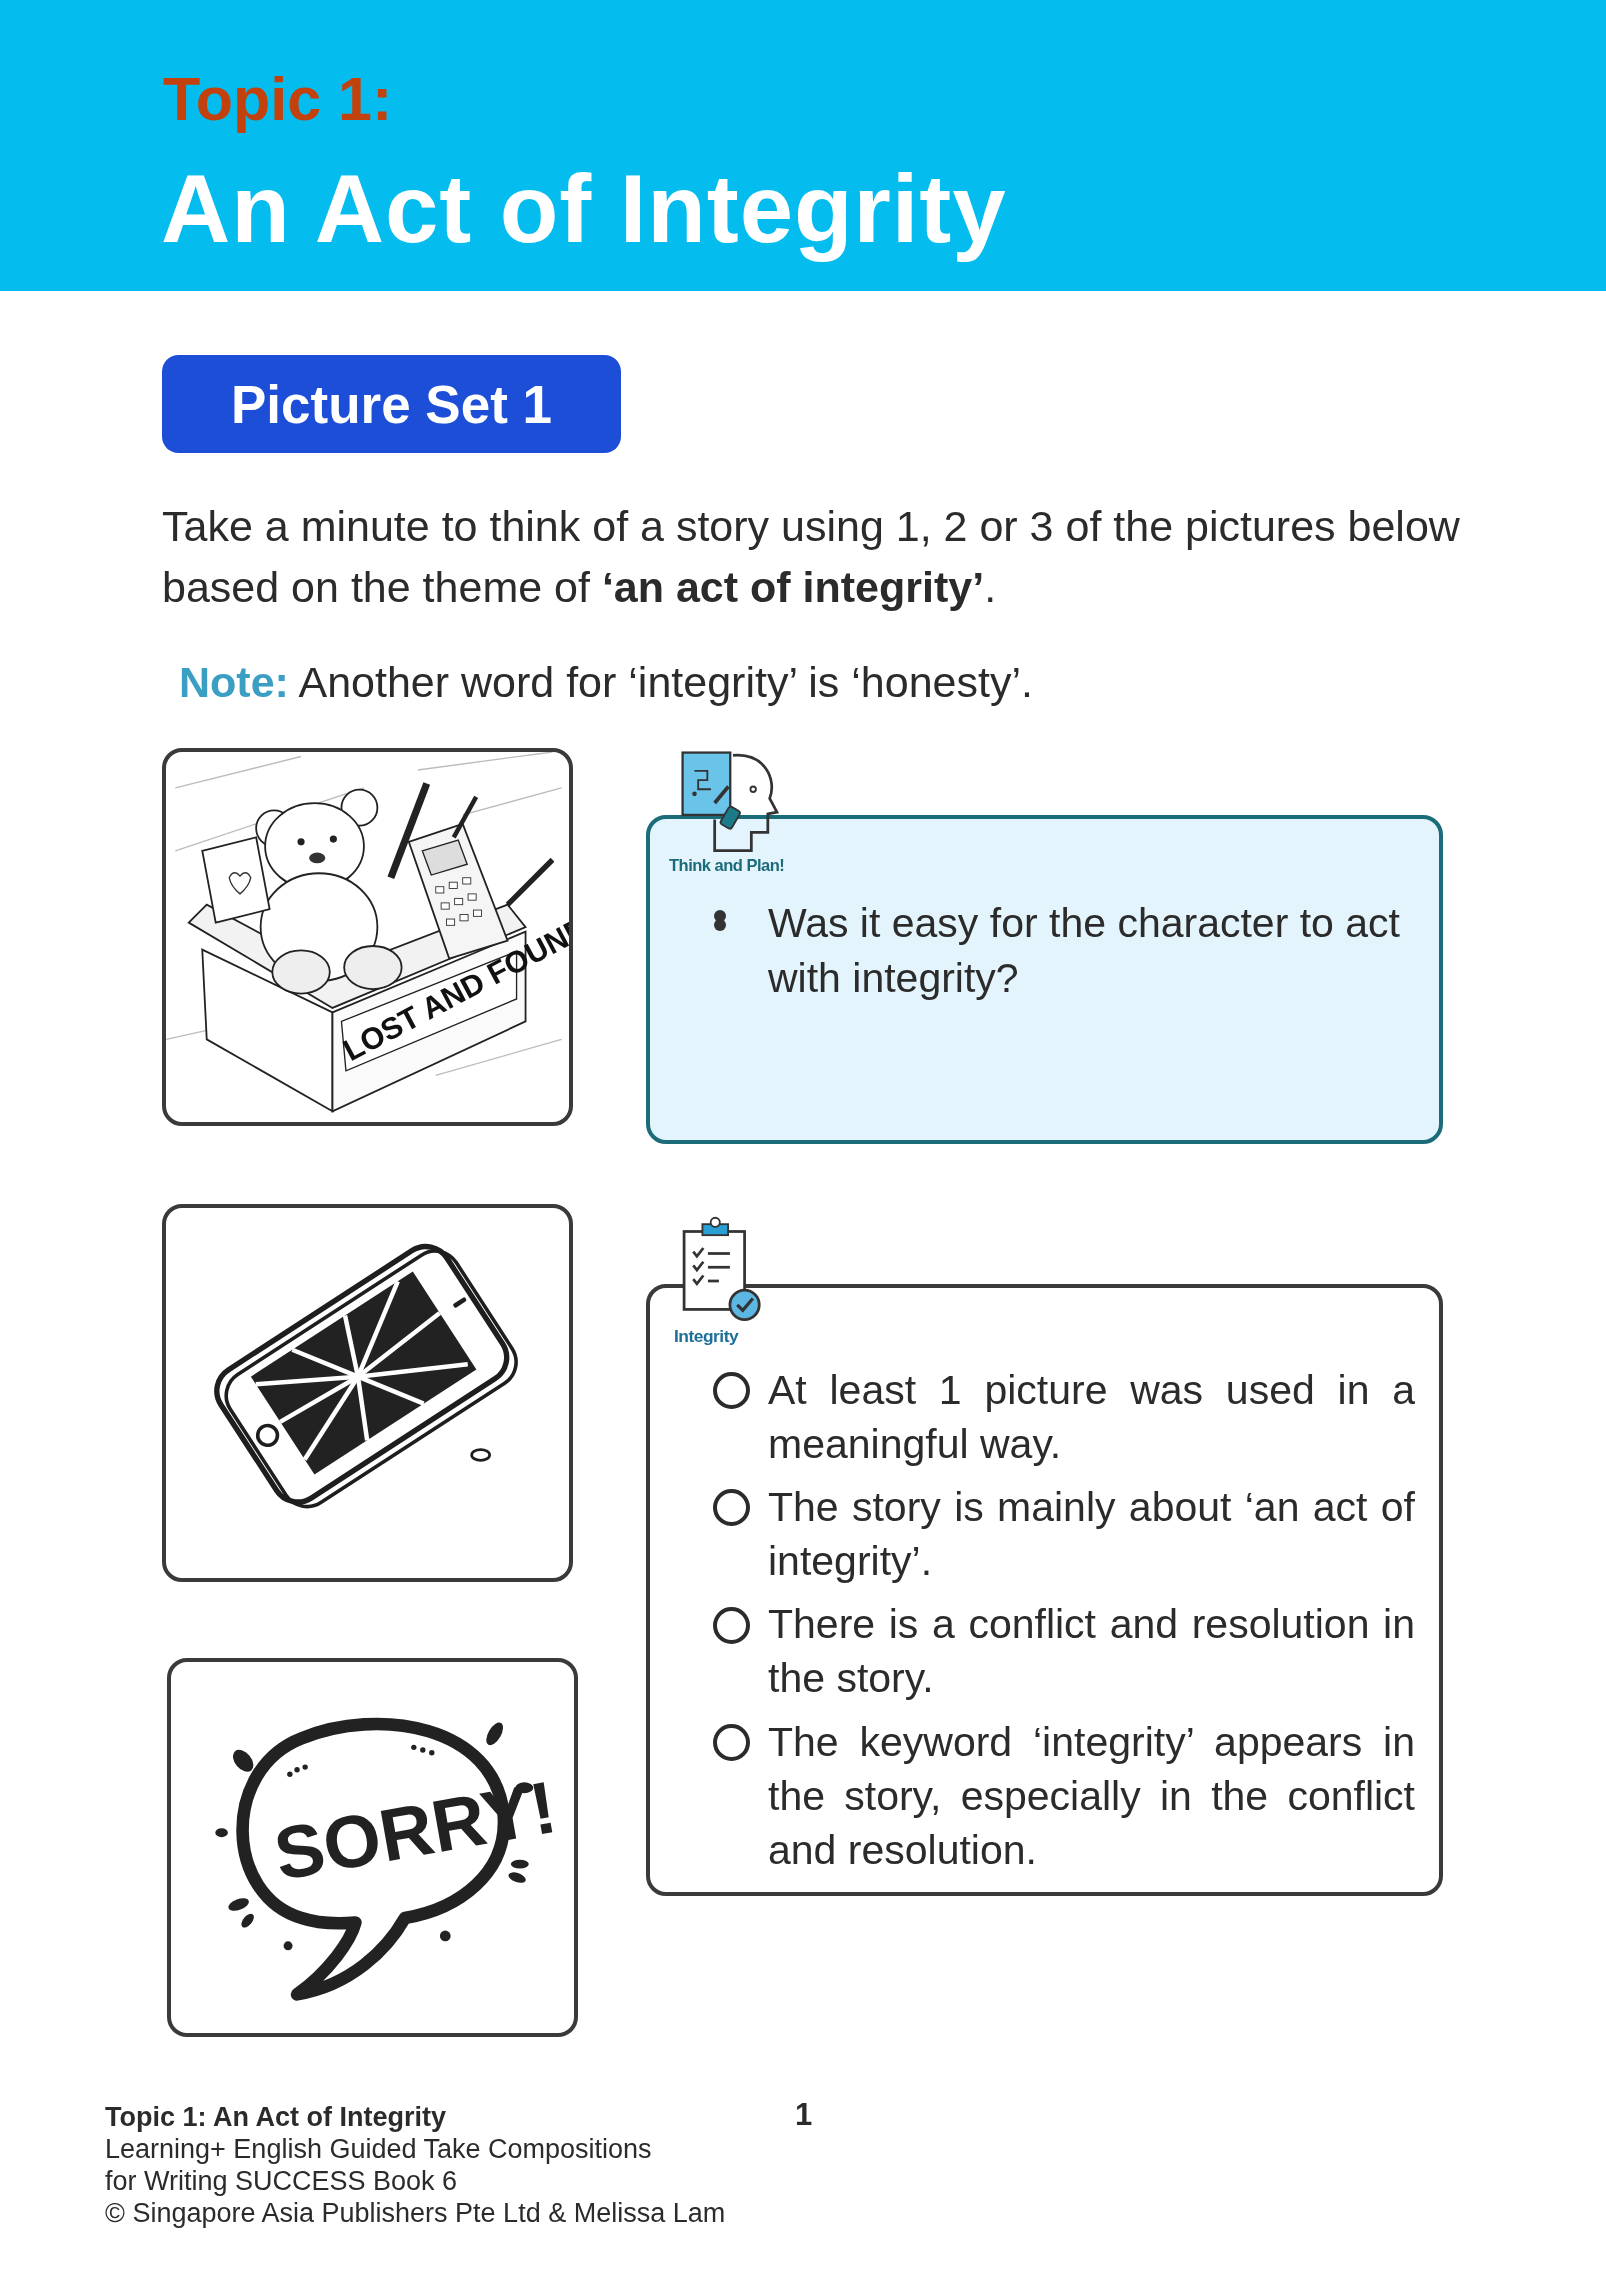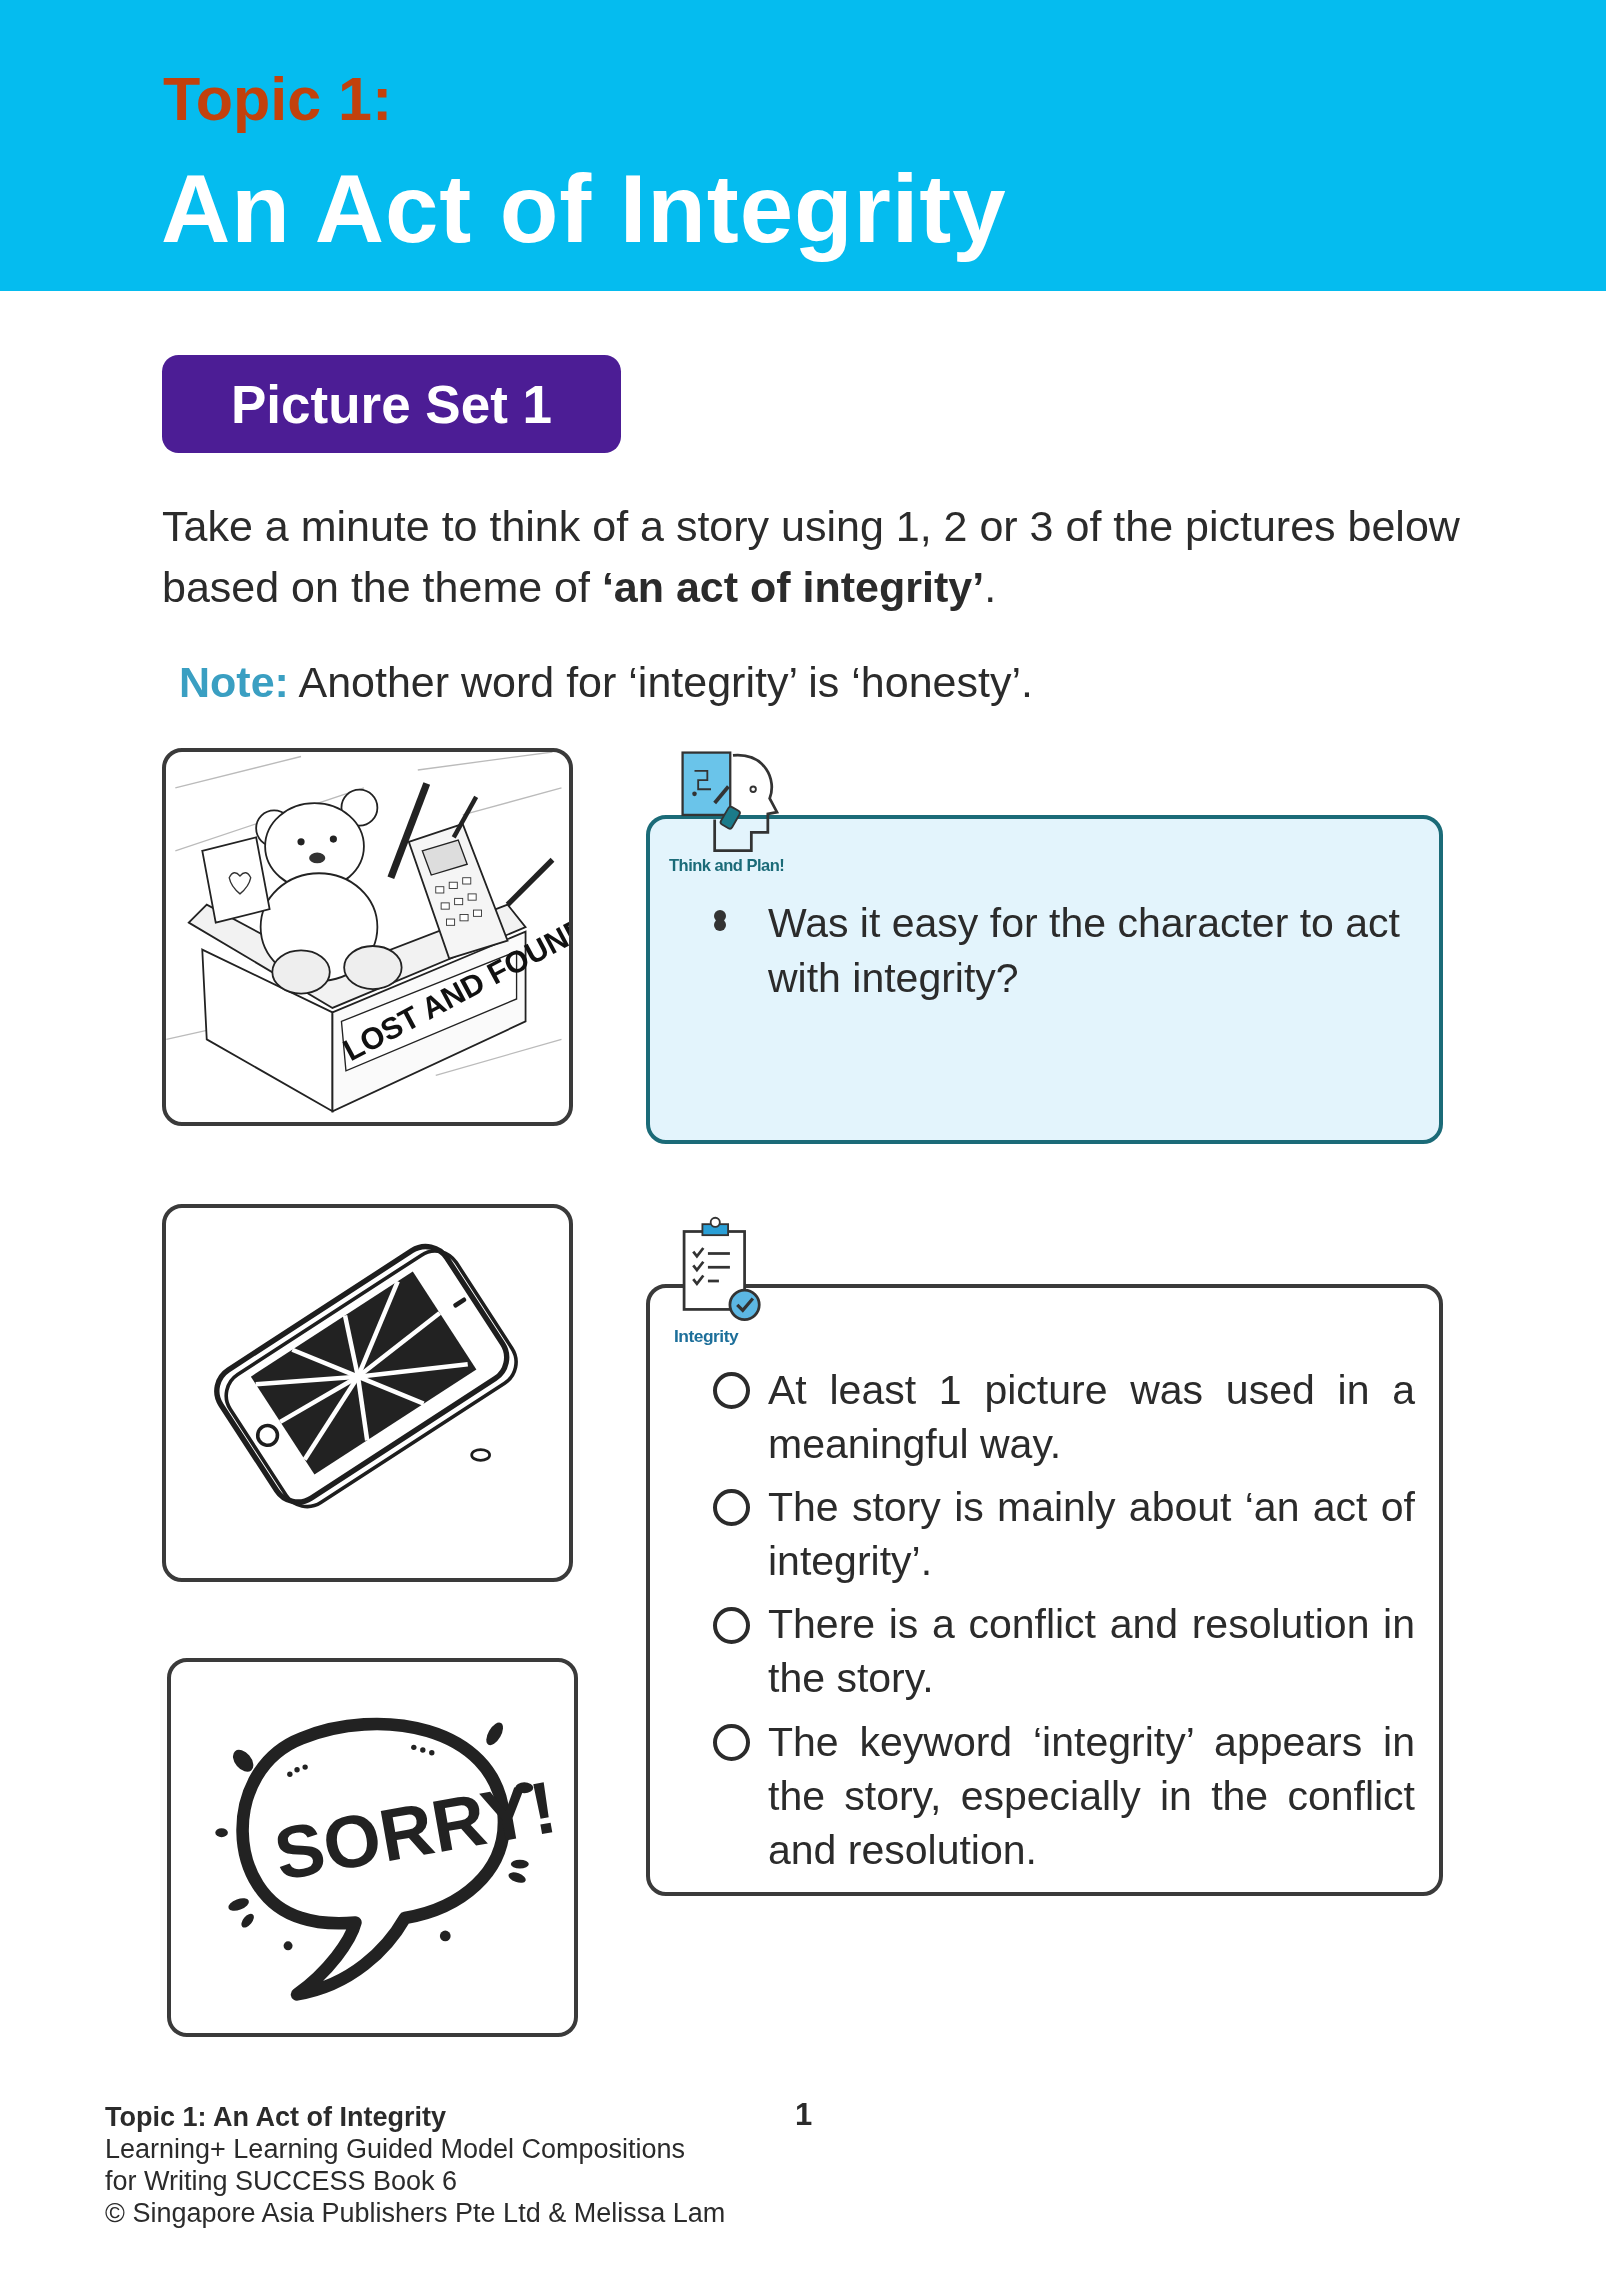--- a/index.html
+++ b/index.html
@@ -3,21 +3,21 @@
 <meta charset="utf-8">
 <style>
   * { box-sizing: border-box; margin: 0; padding: 0; }
   html, body { width: 1606px; height: 2285px; background: #ffffff; overflow: hidden; }
   body { position: relative; font-family: "Liberation Sans", "DejaVu Sans", sans-serif; color: #2b2b2b; }
 
   .header-band { position: absolute; left: 0; top: 0; width: 1606px; height: 291px; background: #05bcef; }
   .topic-label { position: absolute; left: 163px; top: 64px; font-size: 61px; font-weight: bold; color: #c2410c; letter-spacing: 0px; }
   .topic-title { position: absolute; left: 161px; top: 154px; font-size: 96px; font-weight: bold; color: #ffffff; letter-spacing: 0.9px; }
 
-  .pill { position: absolute; left: 162px; top: 355px; width: 459px; height: 98px; background: #4c1d95; border-radius: 16.5px; display: flex; align-items: center; justify-content: center; }
+  .pill { position: absolute; left: 162px; top: 355px; width: 459px; height: 98px; background: #1d4ed8; border-radius: 16.5px; display: flex; align-items: center; justify-content: center; }
   .pill span { font-size: 53px; font-weight: bold; color: #ffffff; }
 
   .intro { position: absolute; left: 162px; top: 496px; width: 1304px; font-size: 43px; line-height: 61px; color: #2b2b2b; }
   .intro b { font-weight: bold; }
   .note { position: absolute; left: 179px; top: 652px; font-size: 43px; line-height: 61px; color: #2b2b2b; }
   .note .note-label { color: #3a9fc2; font-weight: bold; }
 
   .pic-frame { position: absolute; border: 4.6px solid #3a3a3a; border-radius: 20px; background: #fff; overflow: hidden; }
   .pic1 { left: 162px; top: 748px; width: 411px; height: 378px; }
   .pic2 { left: 162px; top: 1204px; width: 411px; height: 378px; }
@@ -192,18 +192,18 @@
 <div class="check-caption">Integrity</div>
 <ul class="check-list">
   <li><span class="circle"></span><span>At least 1 picture was used in a meaningful way.</span></li>
   <li><span class="circle"></span><span>The story is mainly about ‘an act of integrity’.</span></li>
   <li><span class="circle"></span><span>There is a conflict and resolution in the story.</span></li>
   <li><span class="circle"></span><span>The keyword ‘integrity’ appears in the story, especially in the conflict and resolution.</span></li>
 </ul>
 
 <div class="footer">
   <div class="footer-topic">Topic 1: An Act of Integrity</div>
-  <div>Learning+ Learning Guided Model Compositions</div>
+  <div>Learning+ English Guided Take Compositions</div>
   <div>for Writing SUCCESS Book 6</div>
   <div>© Singapore Asia Publishers Pte Ltd &amp; Melissa Lam</div>
 </div>
 <div class="page-number">1</div>
 
 
 </body></html>

